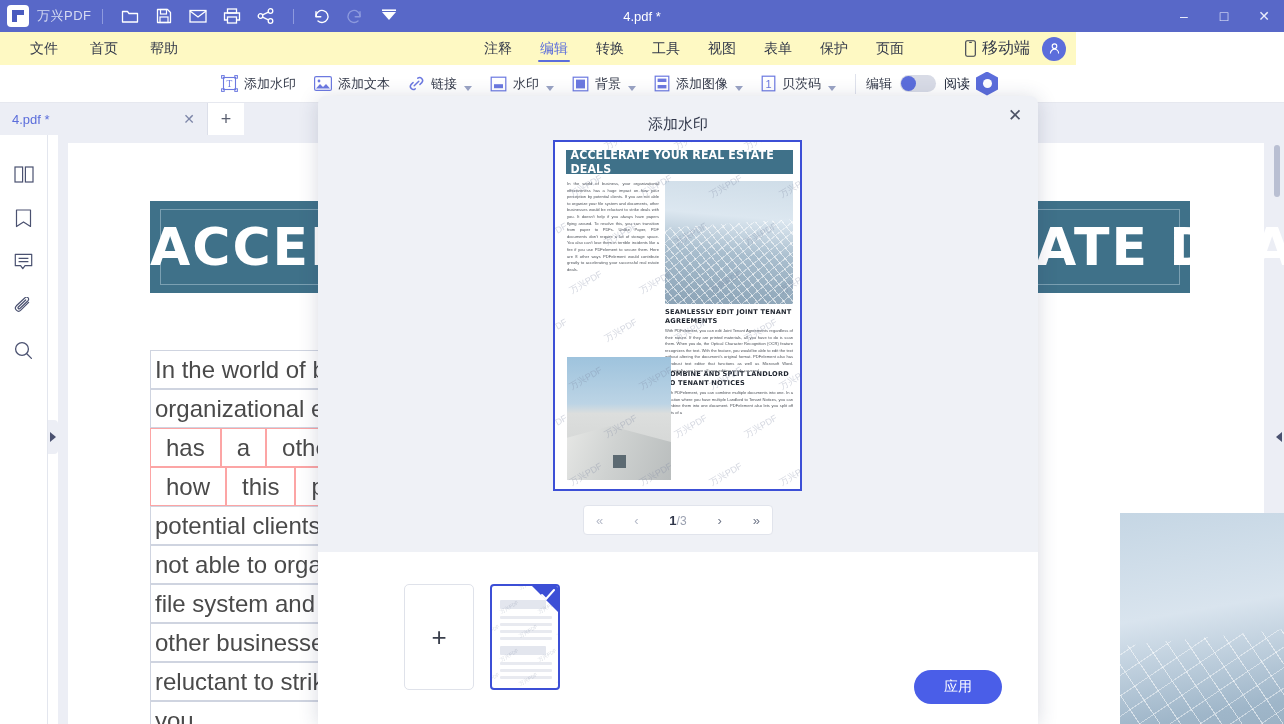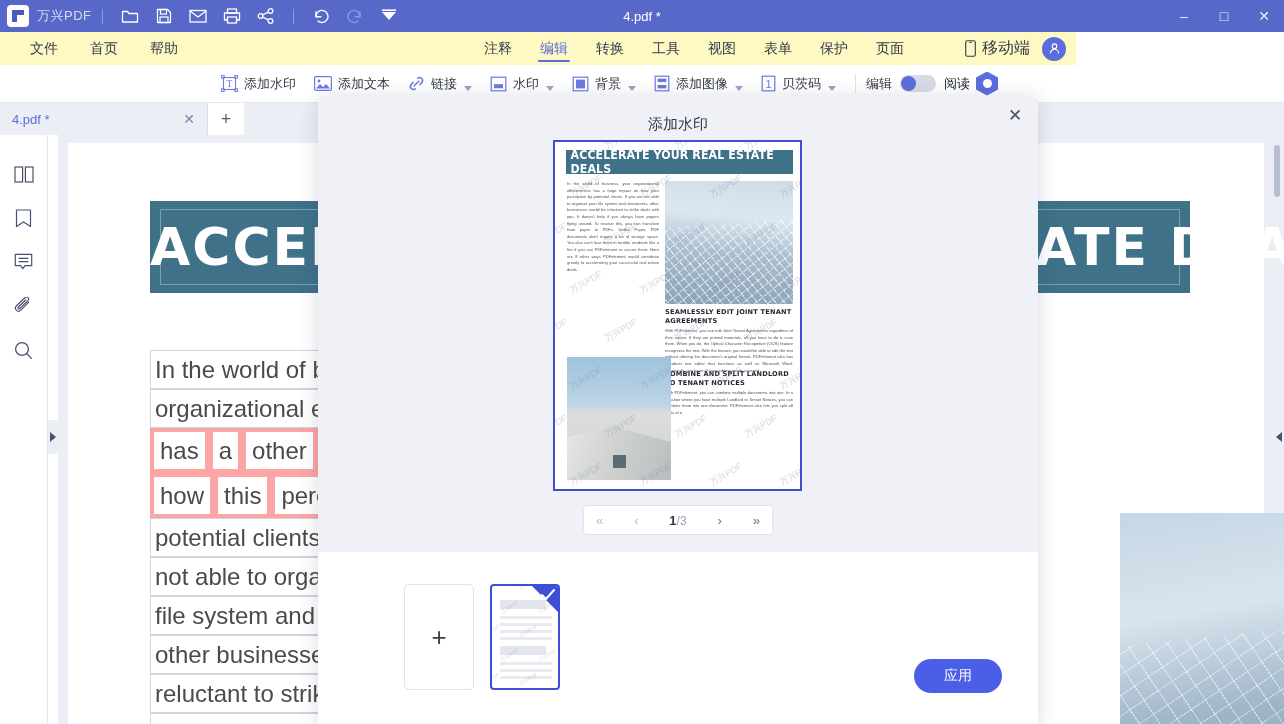--- a/index.html
+++ b/index.html
@@ -187,21 +187,21 @@
   .bodytext {
     position: absolute; left: 82px; top: 207px; width: 790px;
     font-size: 24px; line-height: 35px; color: #4a4a4a;
   }
   .bodytext .ln {
     display: block; border: 1px solid #cfd4e0; padding: 1px 4px;
     margin-bottom: 0px; white-space: nowrap; overflow: hidden;
   }
   .bodytext .row { display: flex; gap: 0; }
   .bodytext .row .tk {
-    border: 4px solid #fca5a5; padding: 1px 6px; white-space: nowrap;
+    border: 1px solid #fca5a5; padding: 1px 15px; white-space: nowrap;
   }
   .photo {
     position: absolute; left: 1052px; top: 370px; width: 230px; height: 354px;
     background: linear-gradient(170deg,#c5d6e4 0%,#d9e4ee 28%,#9fb6c9 55%,#7e97ab 100%);
     overflow: hidden;
   }
   .photo::before {
     content: ""; position: absolute; left: -30px; top: 120px;
     width: 330px; height: 300px;
     background: repeating-linear-gradient(62deg, rgba(255,255,255,.55) 0 1px, rgba(255,255,255,0) 1px 17px),
@@ -337,21 +337,21 @@
     border-radius: 1px;
   }
   .thumb-wm .bar.w { width: 52px; }
   .thumb-wm .bar.tall { height: 9px; background: #e3e6ee; }
   .thumb-check {
     position: absolute; right: 0; top: 0; width: 26px; height: 26px;
     background: #3c4fd6;
     clip-path: polygon(100% 0, 0 0, 100% 100%);
   }
   .apply-btn {
-    position: absolute; left: 596px; top: 107px; width: 88px; height: 34px;
+    position: absolute; left: 596px; top: 118px; width: 88px; height: 34px;
     background: #4a5ee8; border-radius: 17px; color: #ffffff;
     font-size: 14px; display: flex; align-items: center; justify-content: center;
   }
 </style>
 </head>
 <body>
 
 <div id="app">
 
   <div class="titlebar">

